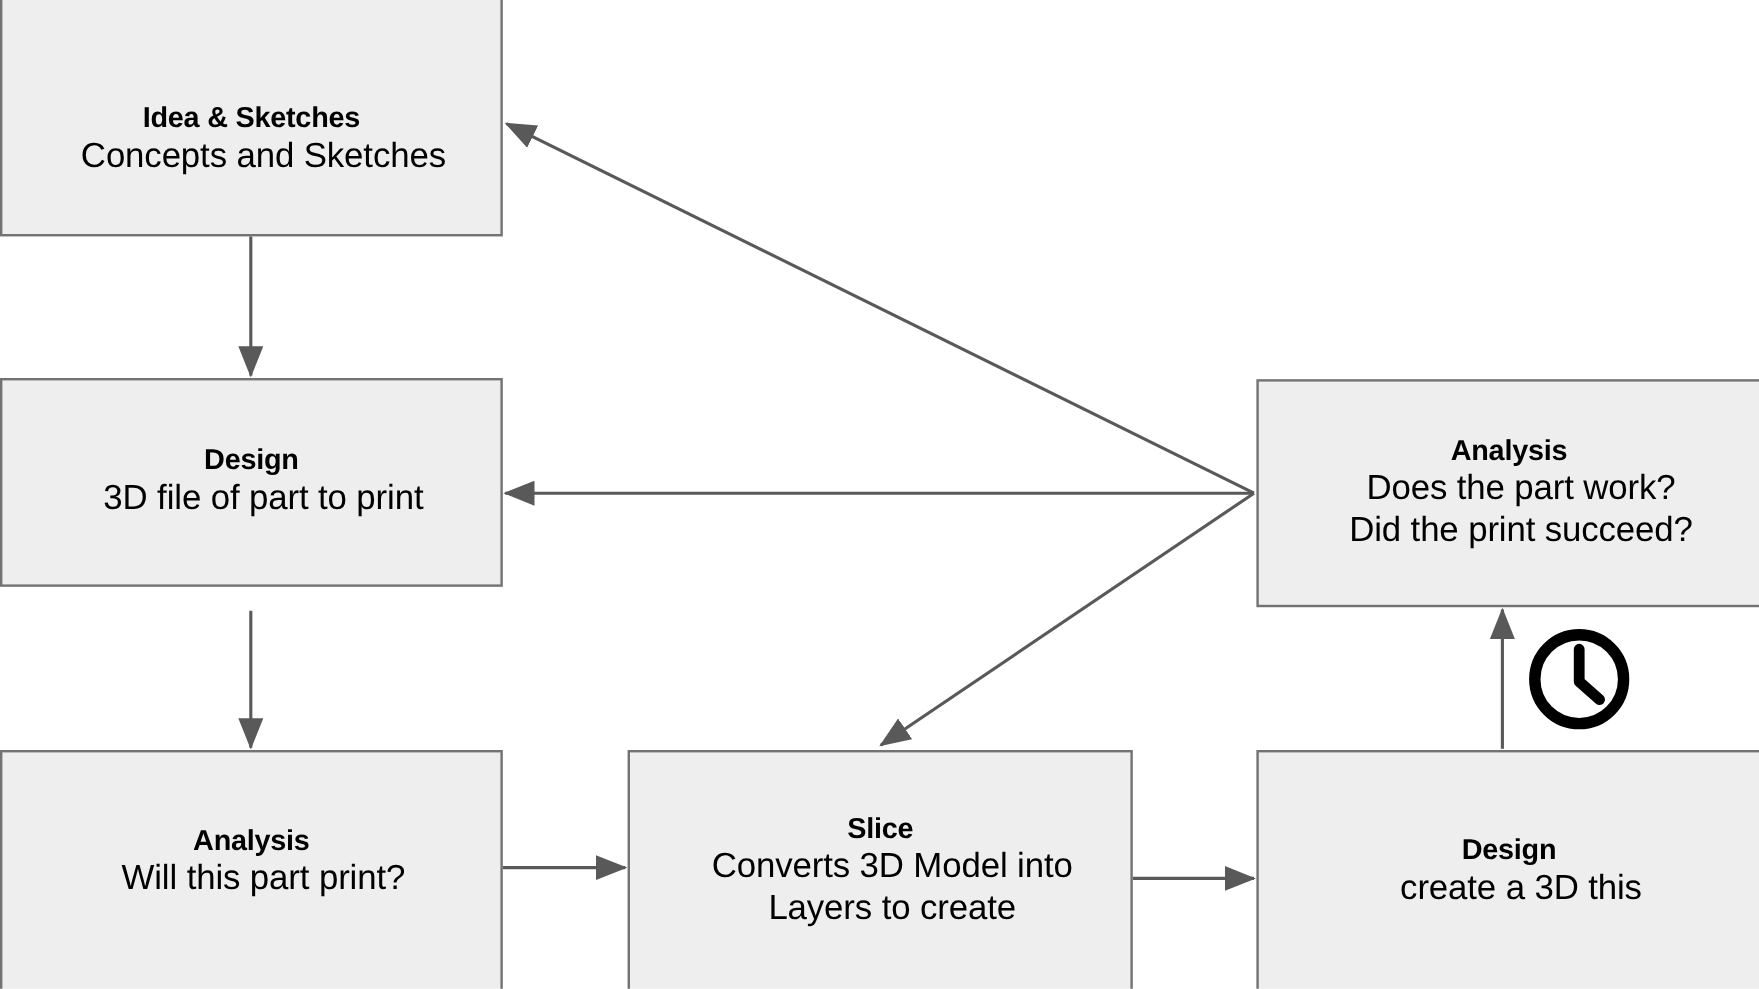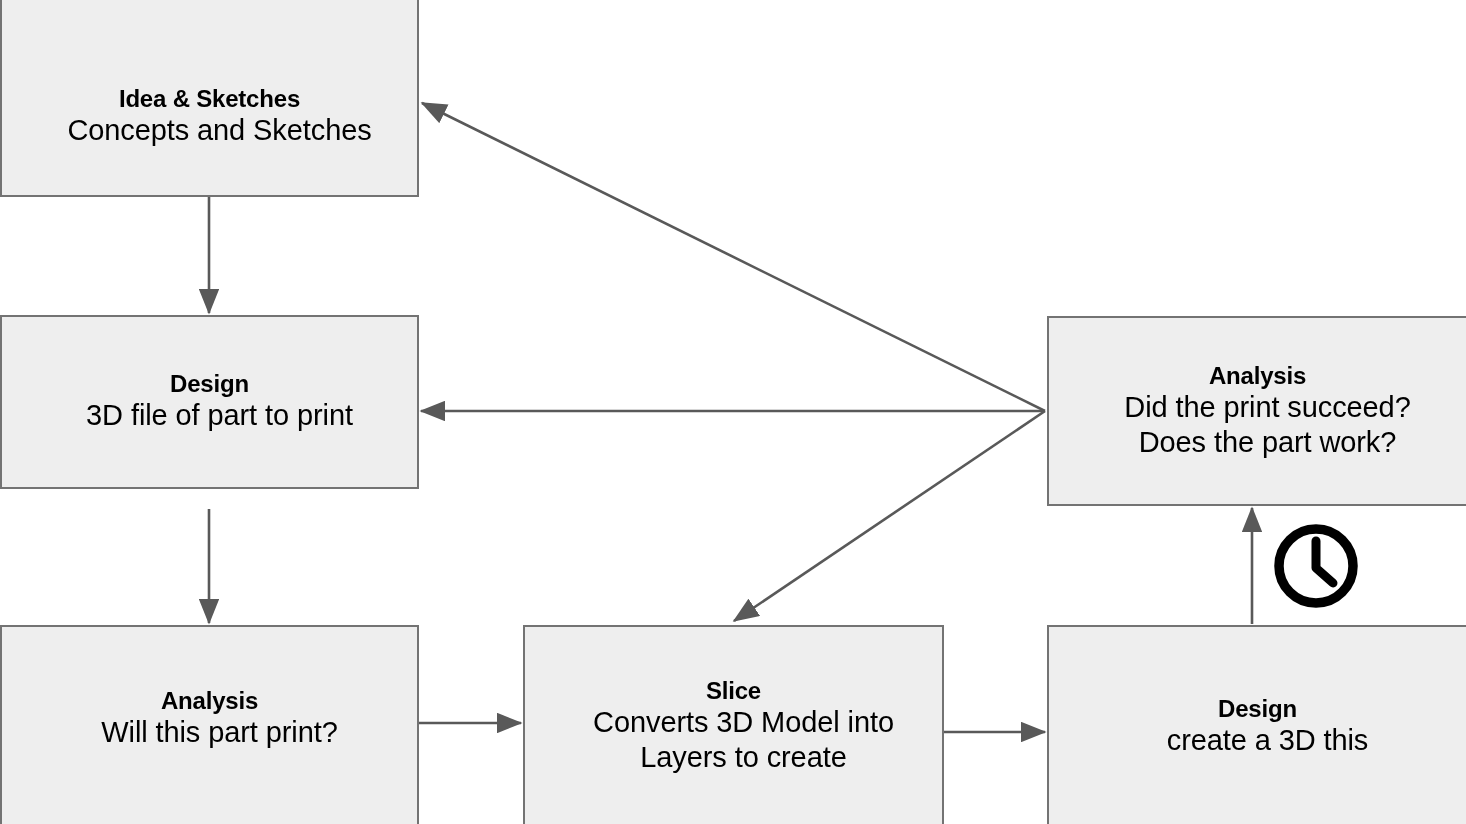--- a/index.html
+++ b/index.html
@@ -164,17 +164,17 @@
     <div class="node-sub">
       <span class="node-sub-line">create a 3D this</span>
     </div>
   </div>
 </div>
 
 <div class="node" id="node-analysis-post">
   <div class="stack">
     <div class="node-title">Analysis</div>
     <div class="node-sub">
+      <span class="node-sub-line">Does the part work?</span>
       <span class="node-sub-line">Did the print succeed?</span>
-      <span class="node-sub-line">Does the part work?</span>
     </div>
   </div>
 </div>
 
 </body></html>

